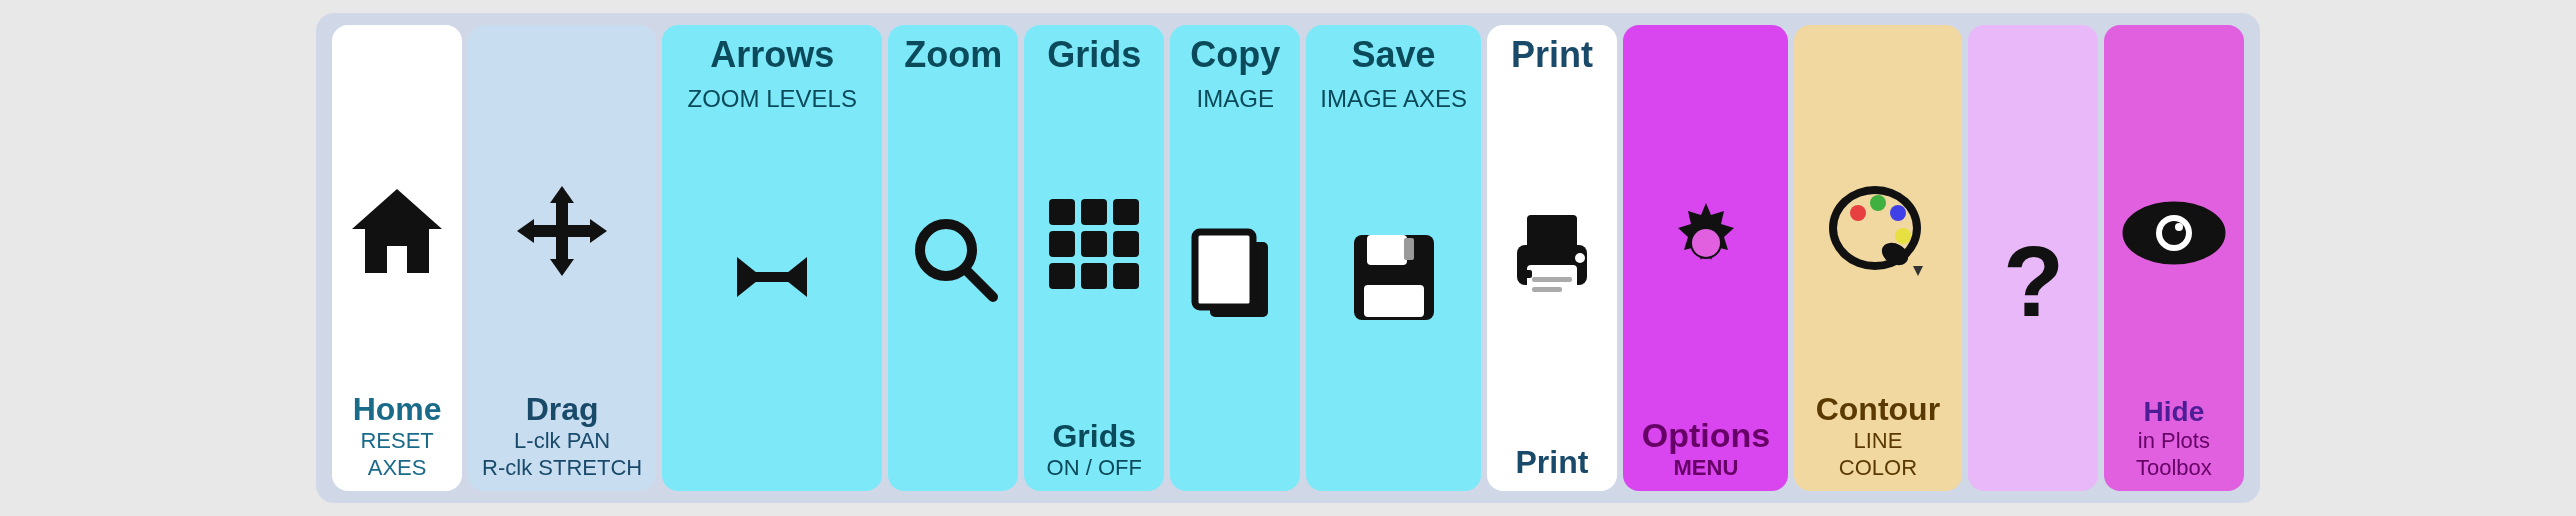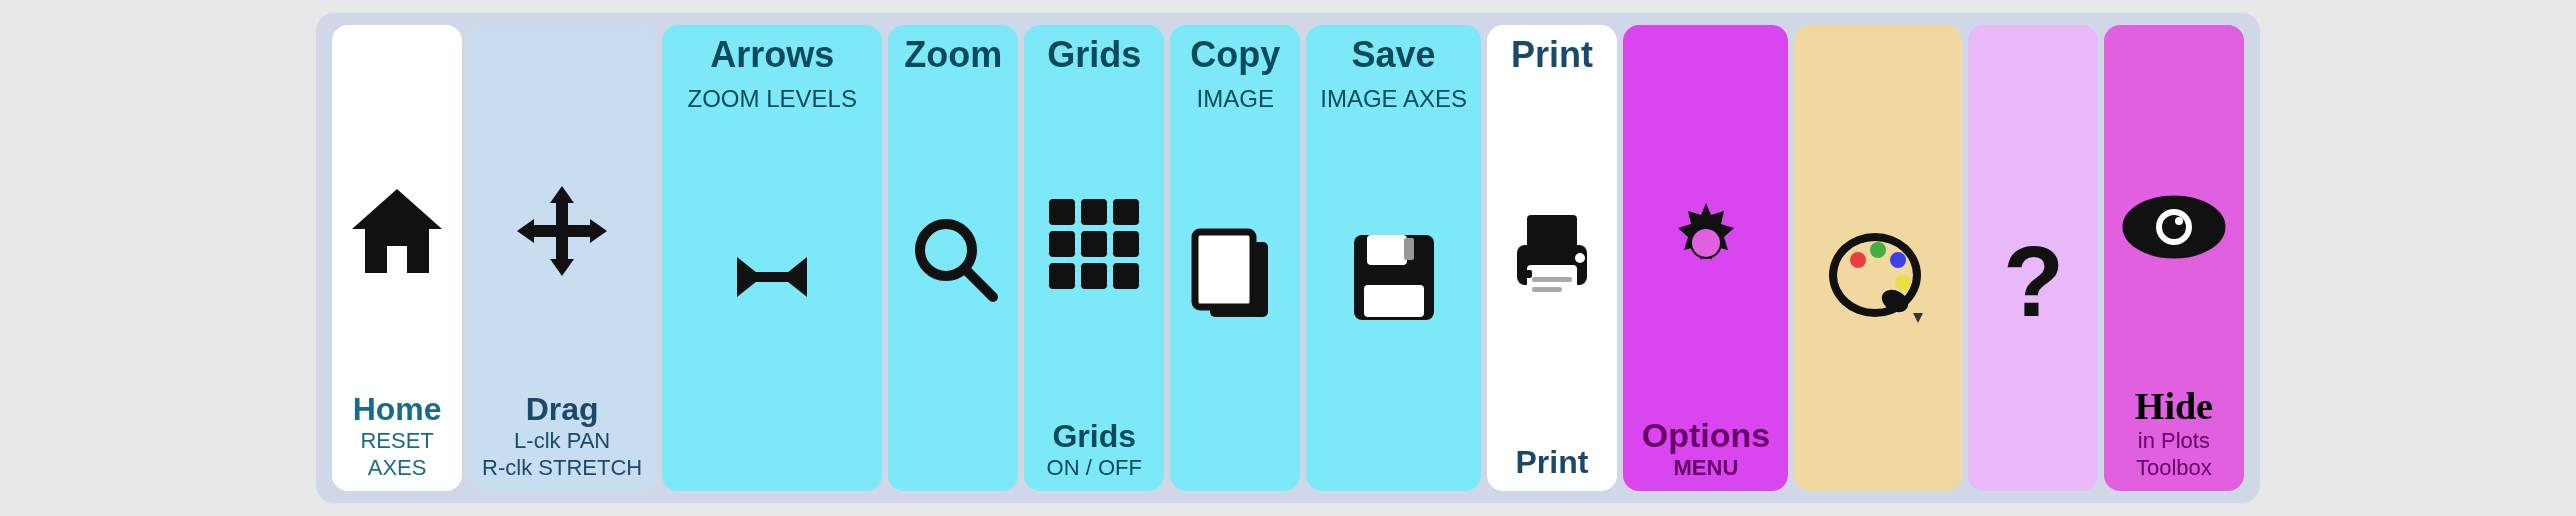--- a/index.html
+++ b/index.html
@@ -298,20 +298,24 @@
         <circle cx="35" cy="35" r="8" fill="#e84040"></circle>
         <circle cx="55" cy="25" r="8" fill="#40b040"></circle>
         <circle cx="75" cy="35" r="8" fill="#4040e8"></circle>
         <circle cx="80" cy="58" r="8" fill="#e8e040"></circle>
 
         <ellipse cx="72" cy="76" rx="14" ry="10" fill="#111" transform="rotate(30 72 76)"></ellipse>
 
         <polygon points="90,88 100,88 95,98" fill="#333"></polygon>
       </svg>
     </div>
+    <div class="label-wrap">
+      <div class="label-bottom" style="font-size:32px;">Contour</div>
+      <div class="label-bottom-sub">LINE<br>COLOR</div>
+    </div>
   </div>
 
   <div class="tool-item item-help">
     <div class="label-top" style="visibility:hidden; font-size:36px;">Help</div>
     <div class="icon-area">
       <svg width="80" height="100" viewBox="0 0 80 100">
         <text x="10" y="88" font-size="100" font-weight="bold" fill="#111">?</text>
       </svg>
     </div>
   </div>
@@ -321,18 +325,18 @@
     <div class="icon-area">
       <svg width="110" height="80" viewBox="0 0 110 80">
         <ellipse cx="55" cy="40" rx="50" ry="30" fill="#111"></ellipse>
         <ellipse cx="55" cy="40" rx="50" ry="30" fill="none" stroke="#111" stroke-width="3"></ellipse>
         <circle cx="55" cy="40" r="18" fill="white"></circle>
         <circle cx="55" cy="40" r="12" fill="#111"></circle>
         <circle cx="60" cy="34" r="4" fill="white"></circle>
       </svg>
     </div>
     <div class="label-wrap">
-      <div class="label-bottom" style="color:#000000; font-size:38px;font-family:Liberation Serif, serif;">Hide</div>
+      <div class="label-bottom" style="color:#4c1d95; font-size:28px;">Hide</div>
       <div class="label-bottom-sub" style="color:#660066;">in Plots<br>Toolbox</div>
     </div>
   </div>
 
 </div>
 
 </body></html>

